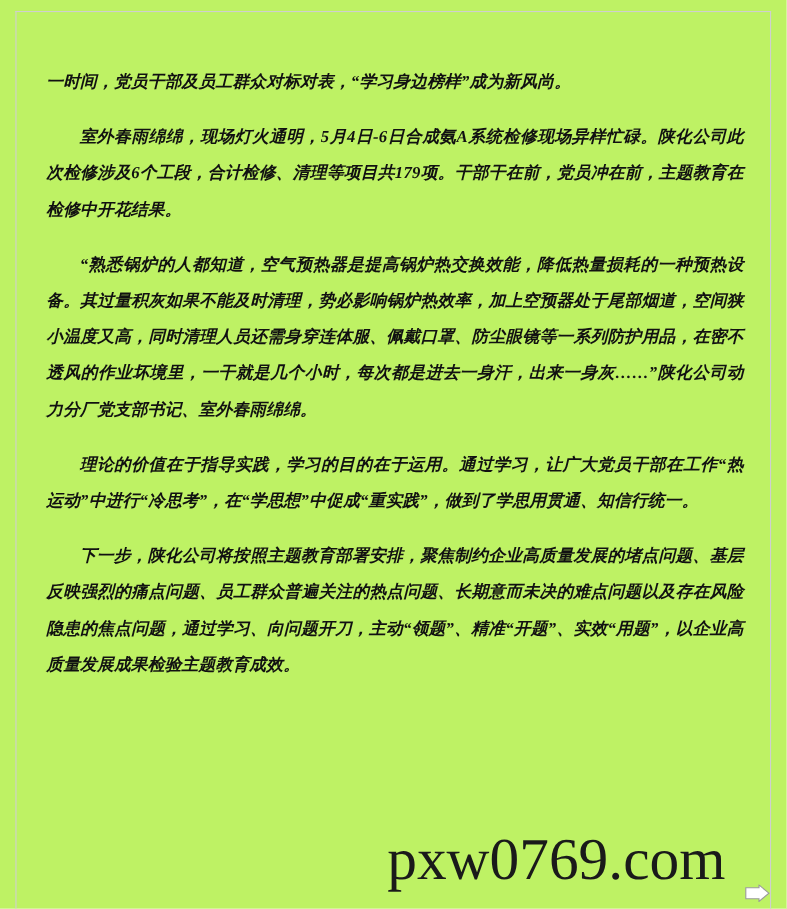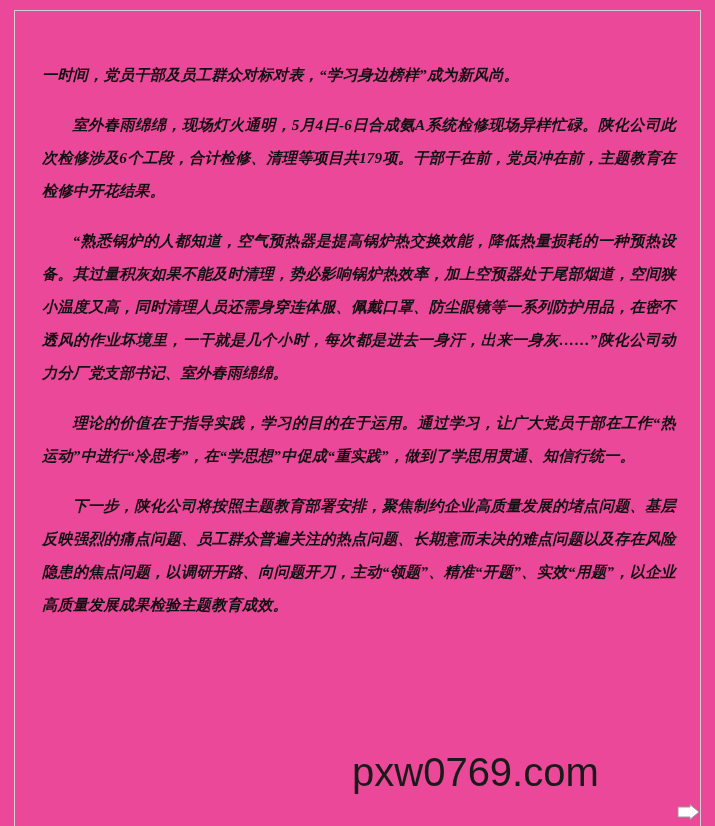--- a/index.html
+++ b/index.html
@@ -13,21 +13,21 @@
     font-family: "Liberation Serif", "DejaVu Serif", serif;
     color: #000000;
     overflow: hidden;
     position: relative;
   }
   .page {
     position: relative;
     width: 715px;
     height: 826px;
     box-sizing: border-box;
-    background: #ec4899;
+    background: #bef264;
   }
   
   .page-frame {
     position: absolute;
     left: 14px;
     top: 10px;
     right: 14px;
     bottom: 0;
     border-left: 1px solid #cfcfcf;
     border-right: 1px solid #cfcfcf;
@@ -53,22 +53,22 @@
     color: #111111;
   }
   p.indent {
     text-indent: 2em;
     margin-top: 17px;
   }
   .watermark {
     position: absolute;
     left: 352px;
     top: 750px;
-    font-family: Liberation Sans, sans-serif;
-    font-size: 40px;
+    font-family: Liberation Serif, serif;
+    font-size: 54px;
     color: #1a1a1a;
     letter-spacing: 0px;
     white-space: nowrap;
   }
   .corner-arrow {
     position: absolute;
     right: 14px;
     bottom: 6px;
     width: 24px;
     height: 16px;
@@ -79,21 +79,21 @@
 <body>
 
 <div class="page">
   <div class="page-frame"></div>
 
   <div class="content">
     <p class="para">一时间，党员干部及员工群众对标对表，“学习身边榜样”成为新风尚。</p>
     <p class="para indent">室外春雨绵绵，现场灯火通明，5月4日-6日合成氨A系统检修现场异样忙碌。陕化公司此次检修涉及6个工段，合计检修、清理等项目共179项。干部干在前，党员冲在前，主题教育在检修中开花结果。</p>
     <p class="para indent">“熟悉锅炉的人都知道，空气预热器是提高锅炉热交换效能，降低热量损耗的一种预热设备。其过量积灰如果不能及时清理，势必影响锅炉热效率，加上空预器处于尾部烟道，空间狭小温度又高，同时清理人员还需身穿连体服、佩戴口罩、防尘眼镜等一系列防护用品，在密不透风的作业坏境里，一干就是几个小时，每次都是进去一身汗，出来一身灰……”陕化公司动力分厂党支部书记、室外春雨绵绵。</p>
     <p class="para indent">理论的价值在于指导实践，学习的目的在于运用。通过学习，让广大党员干部在工作“热运动”中进行“冷思考”，在“学思想”中促成“重实践”，做到了学思用贯通、知信行统一。</p>
-    <p class="para indent">下一步，陕化公司将按照主题教育部署安排，聚焦制约企业高质量发展的堵点问题、基层反映强烈的痛点问题、员工群众普遍关注的热点问题、长期意而未决的难点问题以及存在风险隐患的焦点问题，以调研开路、向问题开刀，主动“领题”、精准“开题”、实效“用题”，以企业高质量发展成果检验主题教育成效。</p>
+    <p class="para indent">下一步，陕化公司将按照主题教育部署安排，聚焦制约企业高质量发展的堵点问题、基层反映强烈的痛点问题、员工群众普遍关注的热点问题、长期意而未决的难点问题以及存在风险隐患的焦点问题，通过学习、向问题开刀，主动“领题”、精准“开题”、实效“用题”，以企业高质量发展成果检验主题教育成效。</p>
   </div>
 
   <div class="watermark">pxw0769.com</div>
 
   <div class="corner-arrow">
     <svg width="24" height="16" viewBox="0 0 24 16" xmlns="http://www.w3.org/2000/svg">
       <polygon points="1,3 13,3 13,0.5 22,8 13,15.5 13,13 1,13" fill="#ffffff" stroke="#9a9a9a" stroke-width="1"></polygon>
     </svg>
   </div>
 </div>

